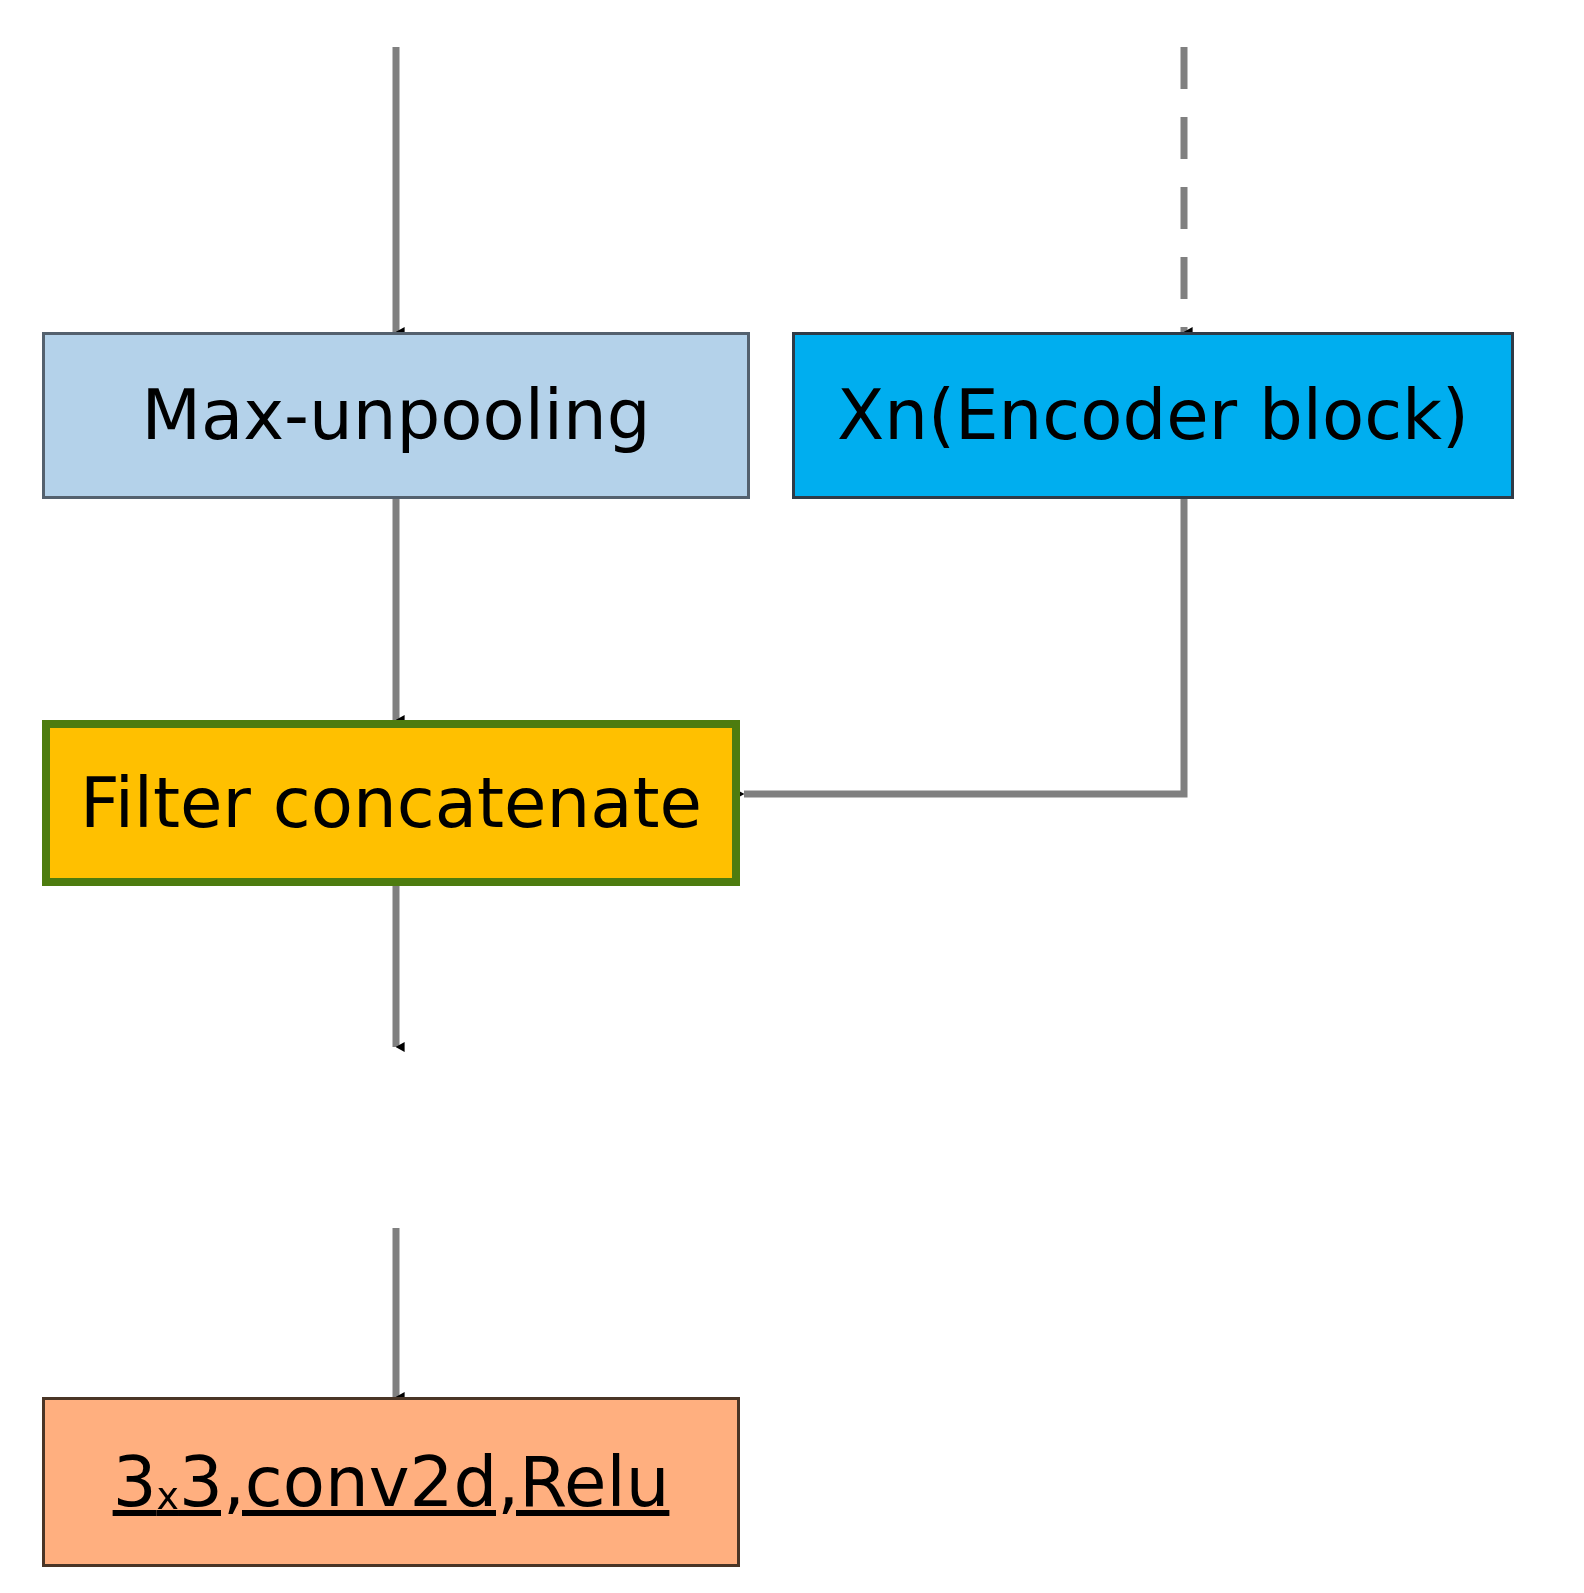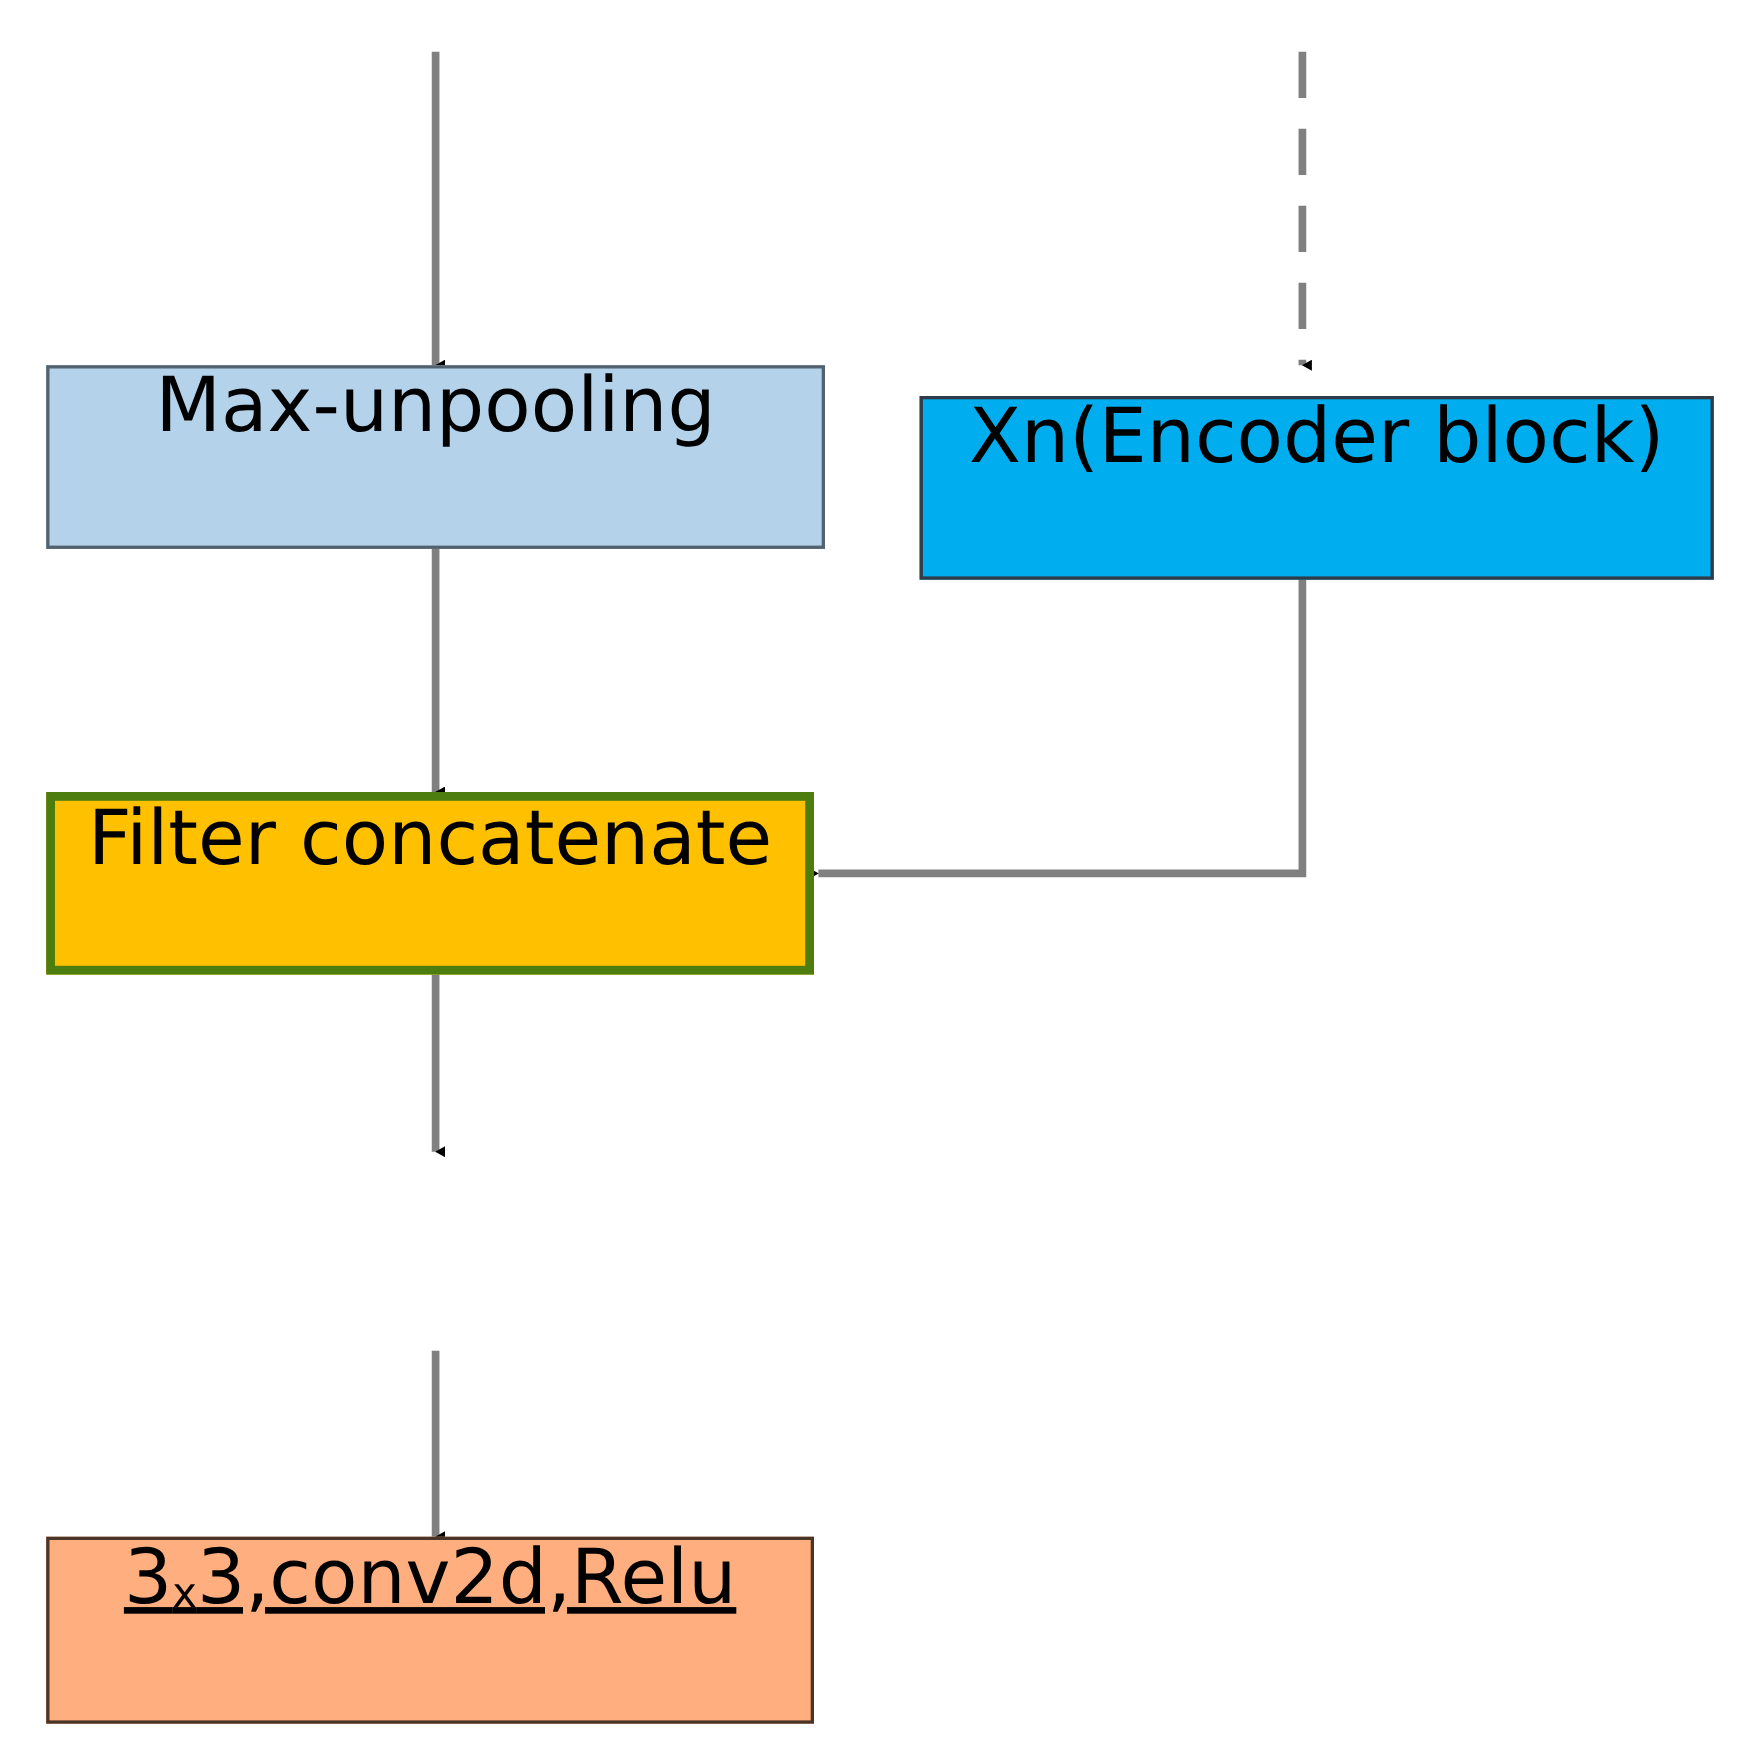--- a/index.html
+++ b/index.html
@@ -22,21 +22,21 @@
     position: absolute;
     left: 0;
     top: 0;
     width: 1584px;
     height: 1593px;
   }
   .node {
     position: absolute;
     box-sizing: border-box;
     display: flex;
-    align-items: flex-start;
+    align-items: center;
     justify-content: center;
     color: #000000;
     line-height: 1;
     white-space: nowrap;
   }
   .node .label {
     display: inline-block;
   }
   .node .sub {
     font-size: 0.55em;
@@ -47,25 +47,24 @@
   }
 
   
   #node-max-unpooling {
     left: 42px;  top: 332px;  width: 708px;  height: 167px;
     background: #b4d2ea;
     border: 3px solid #54616e;
     font-size: 69px;
   }
   #node-encoder-block {
-    left: 836px; top: 332px;  width: 722px;  height: 167px;
+    left: 792px; top: 332px;  width: 722px;  height: 167px;
     background: #00aeef;
     border: 3px solid #2f3b47;
     font-size: 69px;
-    margin-top: 28px;
   }
   #node-filter-concatenate {
     left: 42px;  top: 720px;  width: 698px;  height: 166px;
     background: #ffc000;
     border: 8px solid #4d7c0f;
     font-size: 69px;
   }
   #node-conv-1x1 {
     left: 42px;  top: 1047px; width: 698px;  height: 181px;
     background: #ffaf7f;

